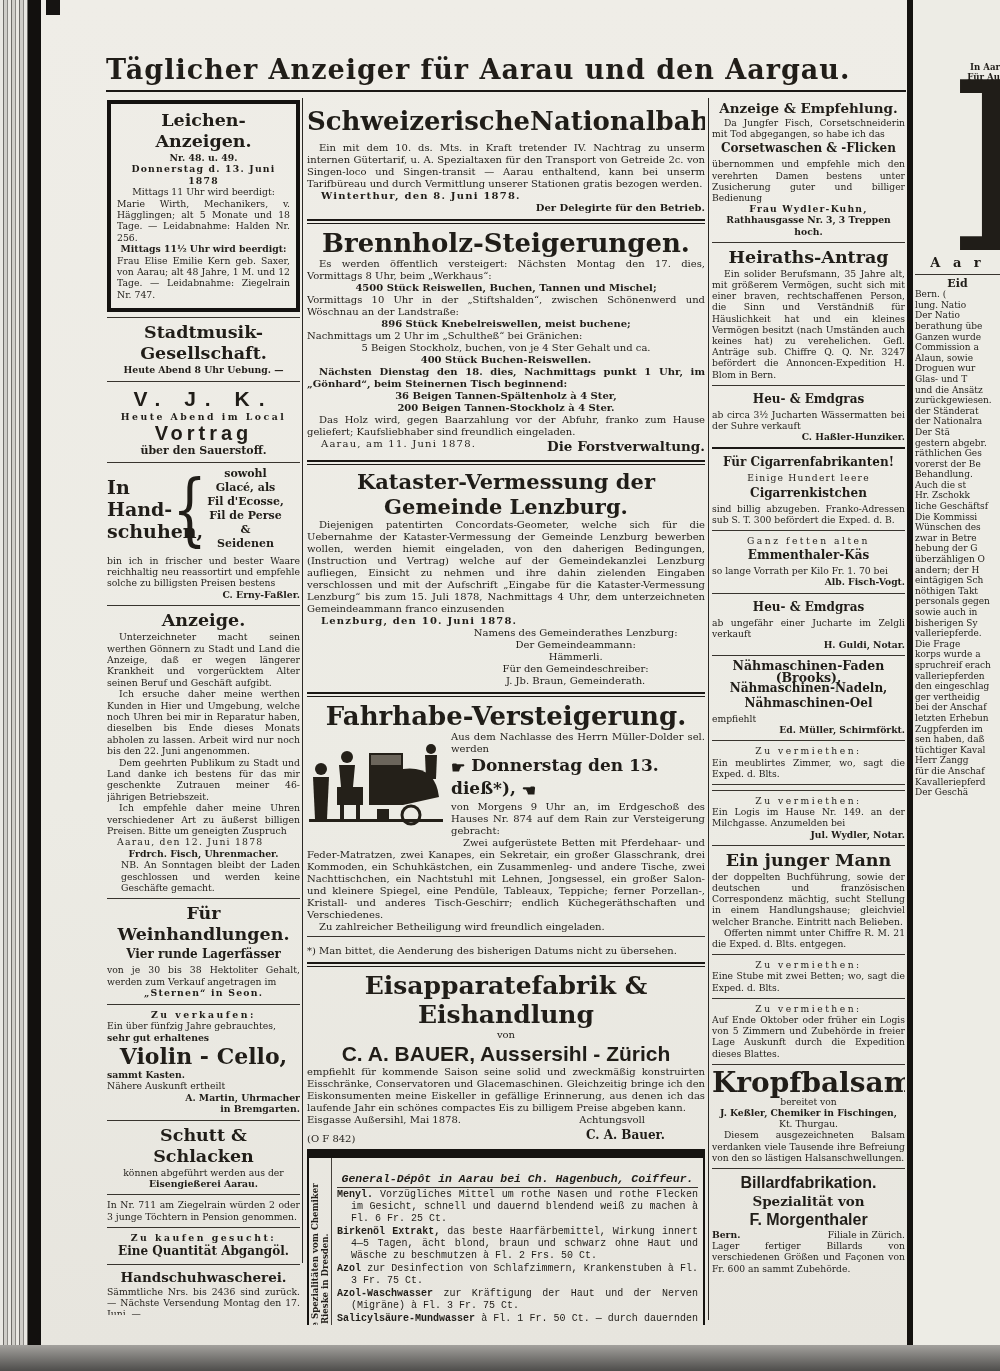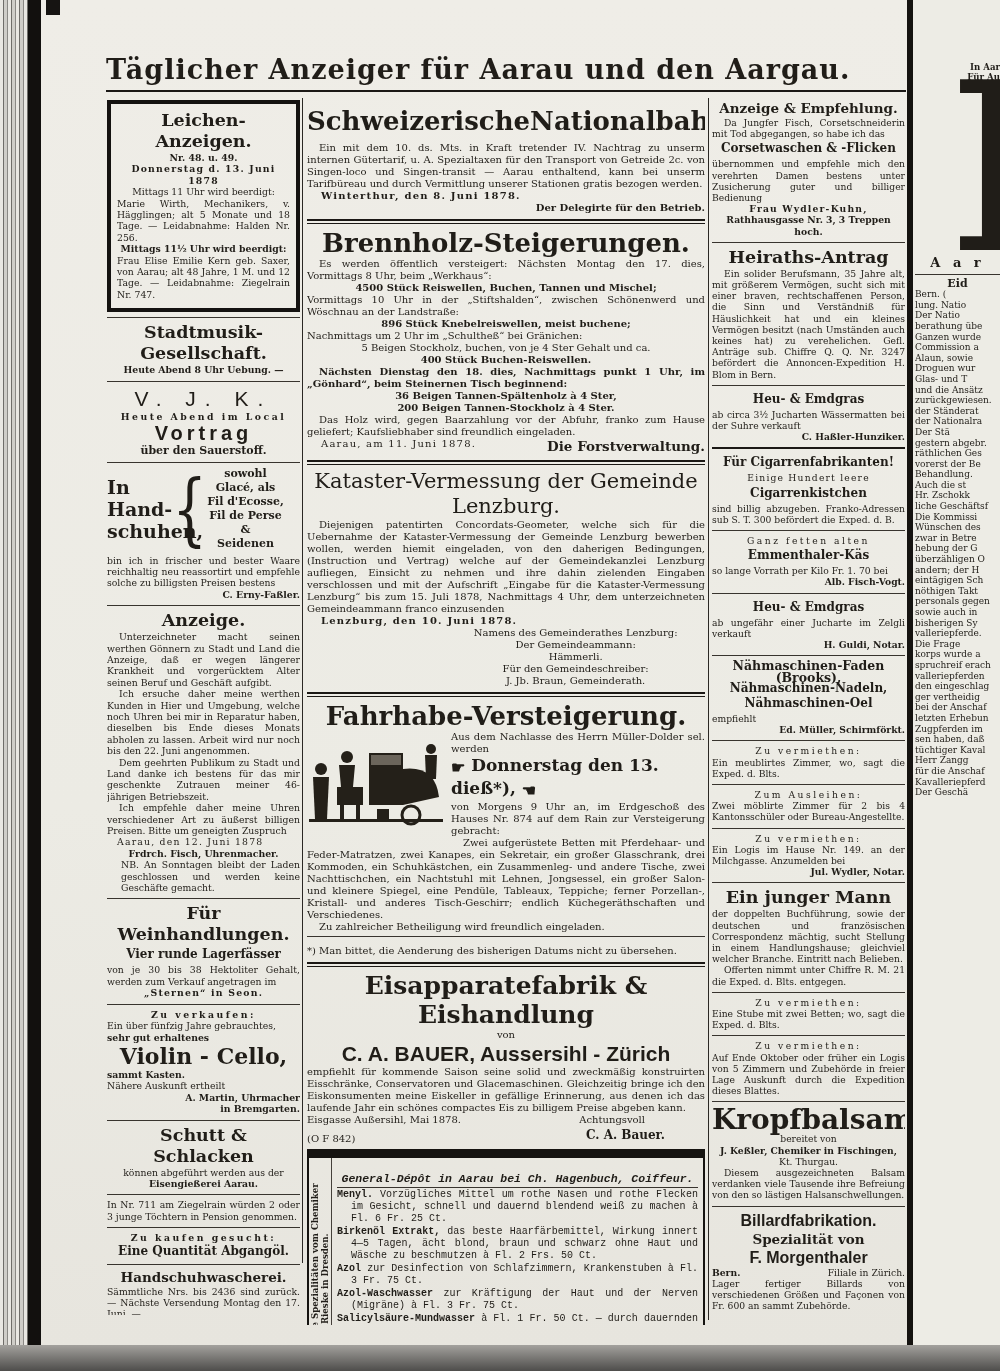--- a/index.html
+++ b/index.html
@@ -31,21 +31,21 @@
   .it{font-style:italic;}
   .sp{letter-spacing:2.5px;}
   .sp2{letter-spacing:1.2px;}
   .preline{white-space:pre-line;}
   .p{text-align:justify;text-indent:12px;}
   .sep{border-top:1px solid #38342e;margin:5px 0 4px 0;}
   .sepB{border-top:2px solid #1b1815;margin:5px 0 4px 0;}
   .hr2{border-top:2px solid #1b1815;border-bottom:1px solid #1b1815;height:2px;margin:5px 0 4px 0;}
 
   .t28{font-weight:bold;font-size:26px;line-height:30px;}
-  .t22{font-weight:normal;font-size:21px;line-height:25px;}
+  .t22{font-weight:bold;font-size:21px;line-height:25px;}
   .t18{font-weight:bold;font-size:17.5px;line-height:21px;}
   .t16{font-weight:bold;font-size:12px;line-height:19px;}
   .t14{font-weight:bold;font-size:13.5px;line-height:17px;}
   .t12{font-weight:bold;font-size:12px;line-height:15px;}
   .sans{font-family:"Liberation Sans","DejaVu Sans",sans-serif;}
 
   .box{border:4px solid #141210;padding:6px 6px 8px 6px;}
   .hand{font-size:16px;vertical-align:-2px;}
 
   .hsrow{display:flex;align-items:center;margin:4px 0;}
@@ -360,24 +360,20 @@
       <div class="r b">Ed. Müller, Schirmförkt.</div>
     </div>
 
     <div class="sep"></div>
     <div>
       <div class="c sp">Zu vermiethen:</div>
       <div class="j">Ein meublirtes Zimmer, wo, sagt die Exped. d. Blts.</div>
     </div>
 
     <div class="sep"></div>
-    <div>
-      <div class="c sp">Zum Ausleihen:</div>
-      <div class="j">Zwei möblirte Zimmer für 2 bis 4 Kantonsschüler oder Bureau-Angestellte.</div>
-    </div>
 
     <div class="sep"></div>
     <div>
       <div class="c sp">Zu vermiethen:</div>
       <div class="j">Ein Logis im Hause Nr. 149. an der Milchgasse.  Anzumelden bei</div>
       <div class="r b">Jul. Wydler, Notar.</div>
     </div>
 
     <div class="sep"></div>
     <div>

